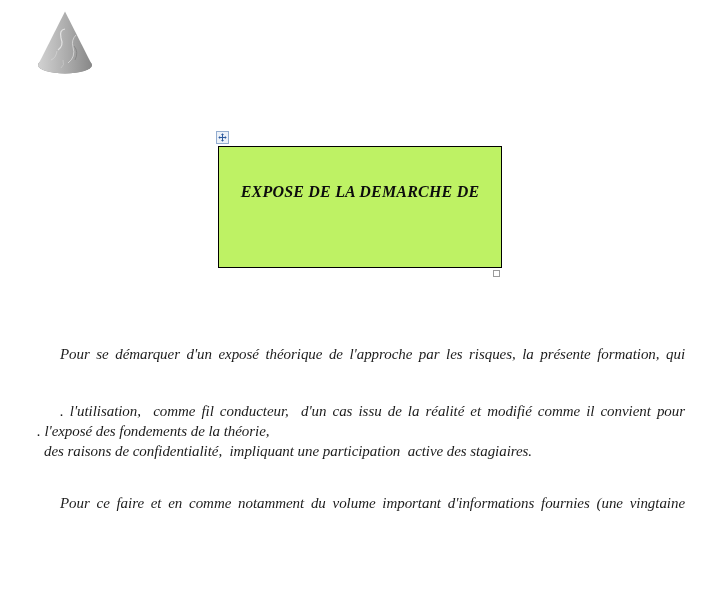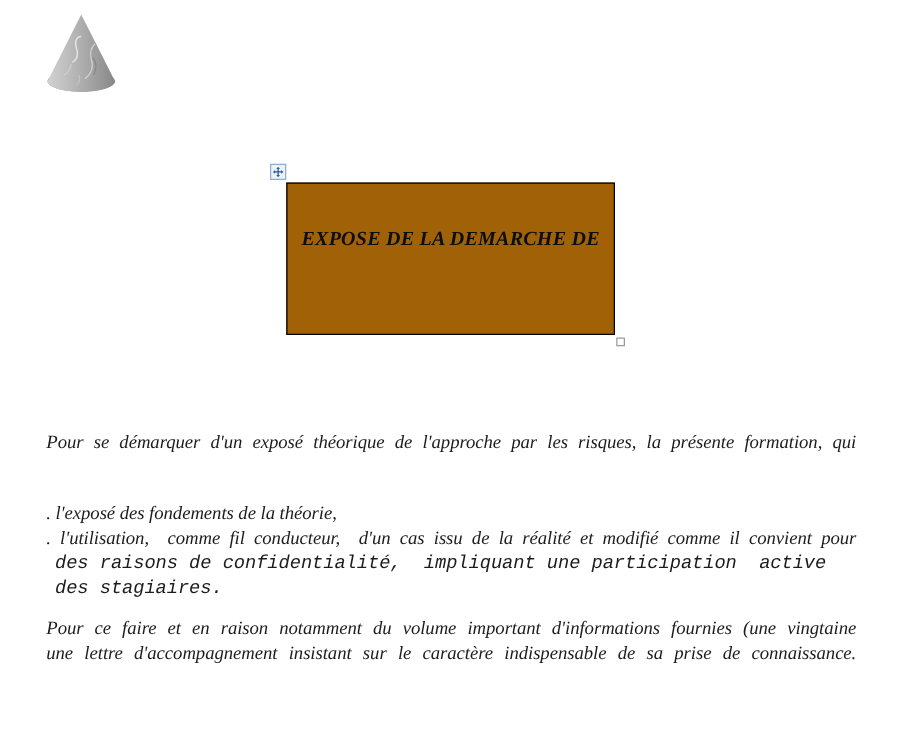--- a/index.html
+++ b/index.html
@@ -16,24 +16,24 @@
 
   
   .move-handle {
     position:absolute; left:216px; top:131px;
     width:13px; height:13px; box-sizing:border-box;
     background:#edf2f9; border:1px solid #93add0;
     display:flex; align-items:center; justify-content:center;
     cursor:move;
   }
   .textbox {
-    position:absolute; left:229px; top:146px;
-    width:263px; height:122px; box-sizing:border-box;
+    position:absolute; left:218px; top:146px;
+    width:284px; height:122px; box-sizing:border-box;
     border:1.5px solid #000000;
-    background:#a16207;
+    background:#bef264;
   }
   .textbox-title {
     margin-top:35px;
     text-align:center;
     font-style:italic; font-weight:700;
     font-size:16px; line-height:19px;
     letter-spacing:0.2px;
     color:#0d0d0d;
   }
   .resize-handle {
@@ -48,22 +48,22 @@
     font-style:italic;
     font-size:15px; line-height:20px;
     letter-spacing:-0.06px;
     color:#1c1c1c;
   }
   .block-intro     { top:344px; }
   .block-bullets   { top:401px; }
   .block-logistics { top:493px; }
 
   .ln { white-space:pre-wrap; }
-  .j  { text-align:justify; text-align-last:justify; }
-  .hang { padding-left:7px;font-family:Liberation Mono, monospace; }
+  .j  { text-align:justify; text-align-last:justify;margin-left:23px; }
+  .hang { padding-left:7px; }
 </style>
 </head>
 <body>
 
 <div>
 
   <div class="cone">
     <svg width="56" height="64" viewBox="0 0 56 64" xmlns="http://www.w3.org/2000/svg">
       <defs>
         <linearGradient id="coneGrad" x1="0" y1="0" x2="1" y2="0">
@@ -95,23 +95,22 @@
     </div>
   </div>
 
   <div class="resize-handle"></div>
 
   <div class="bodytext block-intro">
     <div class="ln j">Pour se démarquer d'un exposé théorique de l'approche par les risques, la présente formation, qui</div>
   </div>
 
   <div class="bodytext block-bullets">
+    <div class="ln j">. l'utilisation,  comme fil conducteur,  d'un cas issu de la réalité et modifié comme il convient pour</div>
     <div class="ln">. l'exposé des fondements de la théorie,</div>
-    <div class="ln j">. l'utilisation,  comme fil conducteur,  d'un cas issu de la réalité et modifié comme il convient pour</div>
     <div class="ln hang">des raisons de confidentialité,  impliquant une participation  active des stagiaires.</div>
   </div>
 
   <div class="bodytext block-logistics">
-    <div class="ln j">Pour ce faire et en raison notamment du volume important d'informations fournies (une vingtaine</div>
-    <div class="ln j">une lettre d'accompagnement insistant sur le caractère indispensable de sa prise de connaissance.</div>
+    <div class="ln j">Pour ce faire et en comme notamment du volume important d'informations fournies (une vingtaine</div>
   </div>
 
 </div>
 
 </body></html>

